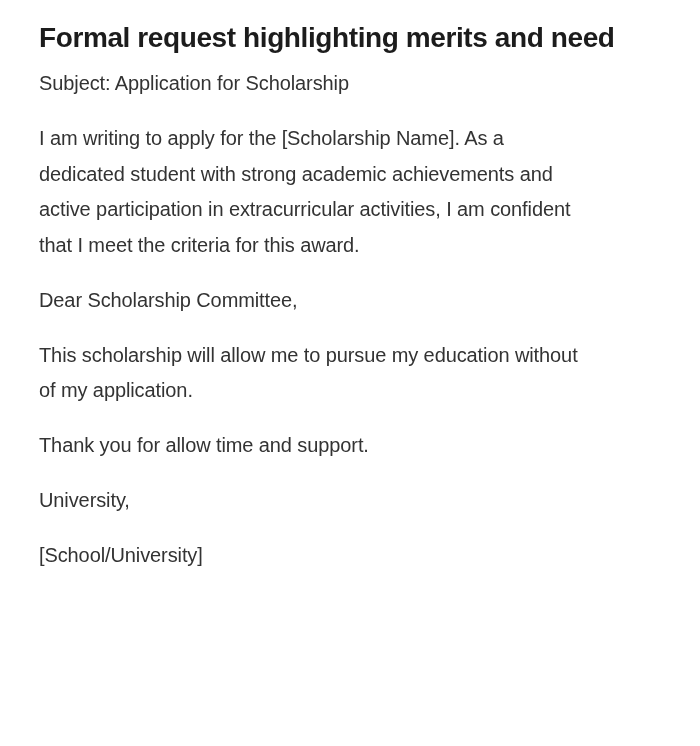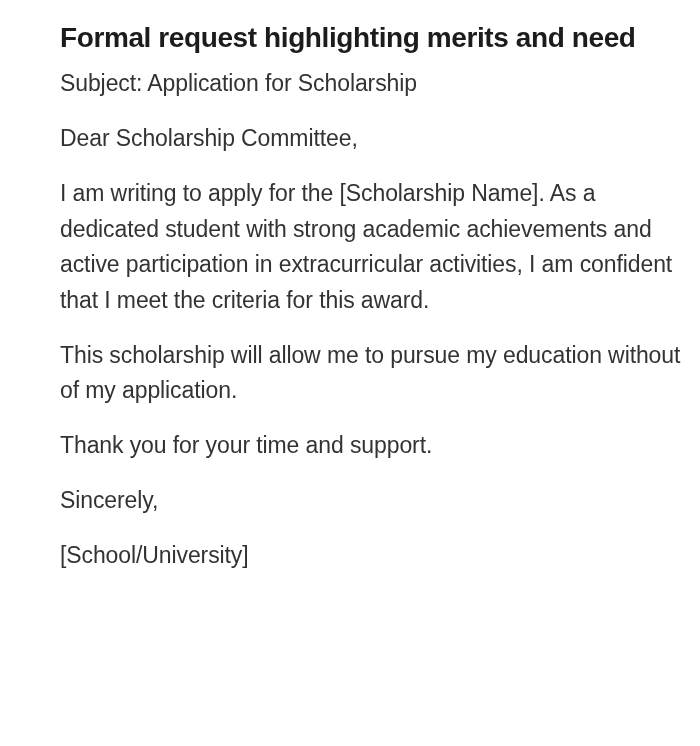--- a/index.html
+++ b/index.html
@@ -10,66 +10,66 @@
   body {
     width: 700px;
     height: 746px;
     overflow: hidden;
     font-family: "Liberation Sans", sans-serif;
     -webkit-font-smoothing: antialiased;
   }
   .article {
     box-sizing: border-box;
     width: 700px;
-    padding: 22px 38px 0 60px;
+    padding: 22px 38px 0 39px;
   }
   .article h1 {
     margin: 0 0 12px 0;
     font-size: 28px;
     line-height: 32px;
     font-weight: 700;
     letter-spacing: -0.4px;
     color: #1c1c1c;
   }
   .article p {
     margin: 0 0 19.5px 0;
-    font-size: 23px;
+    font-size: 20px;
     line-height: 35.5px;
     font-weight: 400;
     letter-spacing: -0.1px;
     color: #333333;
   }
   .article p .line {
     display: block;
     white-space: nowrap;
   }
 </style>
 </head>
 <body>
 
 <div class="article">
 
   <h1>Formal request highlighting merits and need</h1>
 
   <p>Subject: Application for Scholarship</p>
 
-  <p>Dear Scholarship Committee,</p>
-
   <p>
     <span class="line">I am writing to apply for the [Scholarship Name]. As a</span>
     <span class="line">dedicated student with strong academic achievements and</span>
     <span class="line">active participation in extracurricular activities, I am confident</span>
     <span class="line">that I meet the criteria for this award.</span>
   </p>
 
+  <p>Dear Scholarship Committee,</p>
+
   <p>
     <span class="line">This scholarship will allow me to pursue my education without</span>
     <span class="line">of my application.</span>
   </p>
 
-  <p>Thank you for your time and support.</p>
+  <p>Thank you for allow time and support.</p>
 
-  <p>Sincerely,</p>
+  <p>University,</p>
 
 
   <p>[School/University]</p>
 
 </div>
 
 </body></html>

